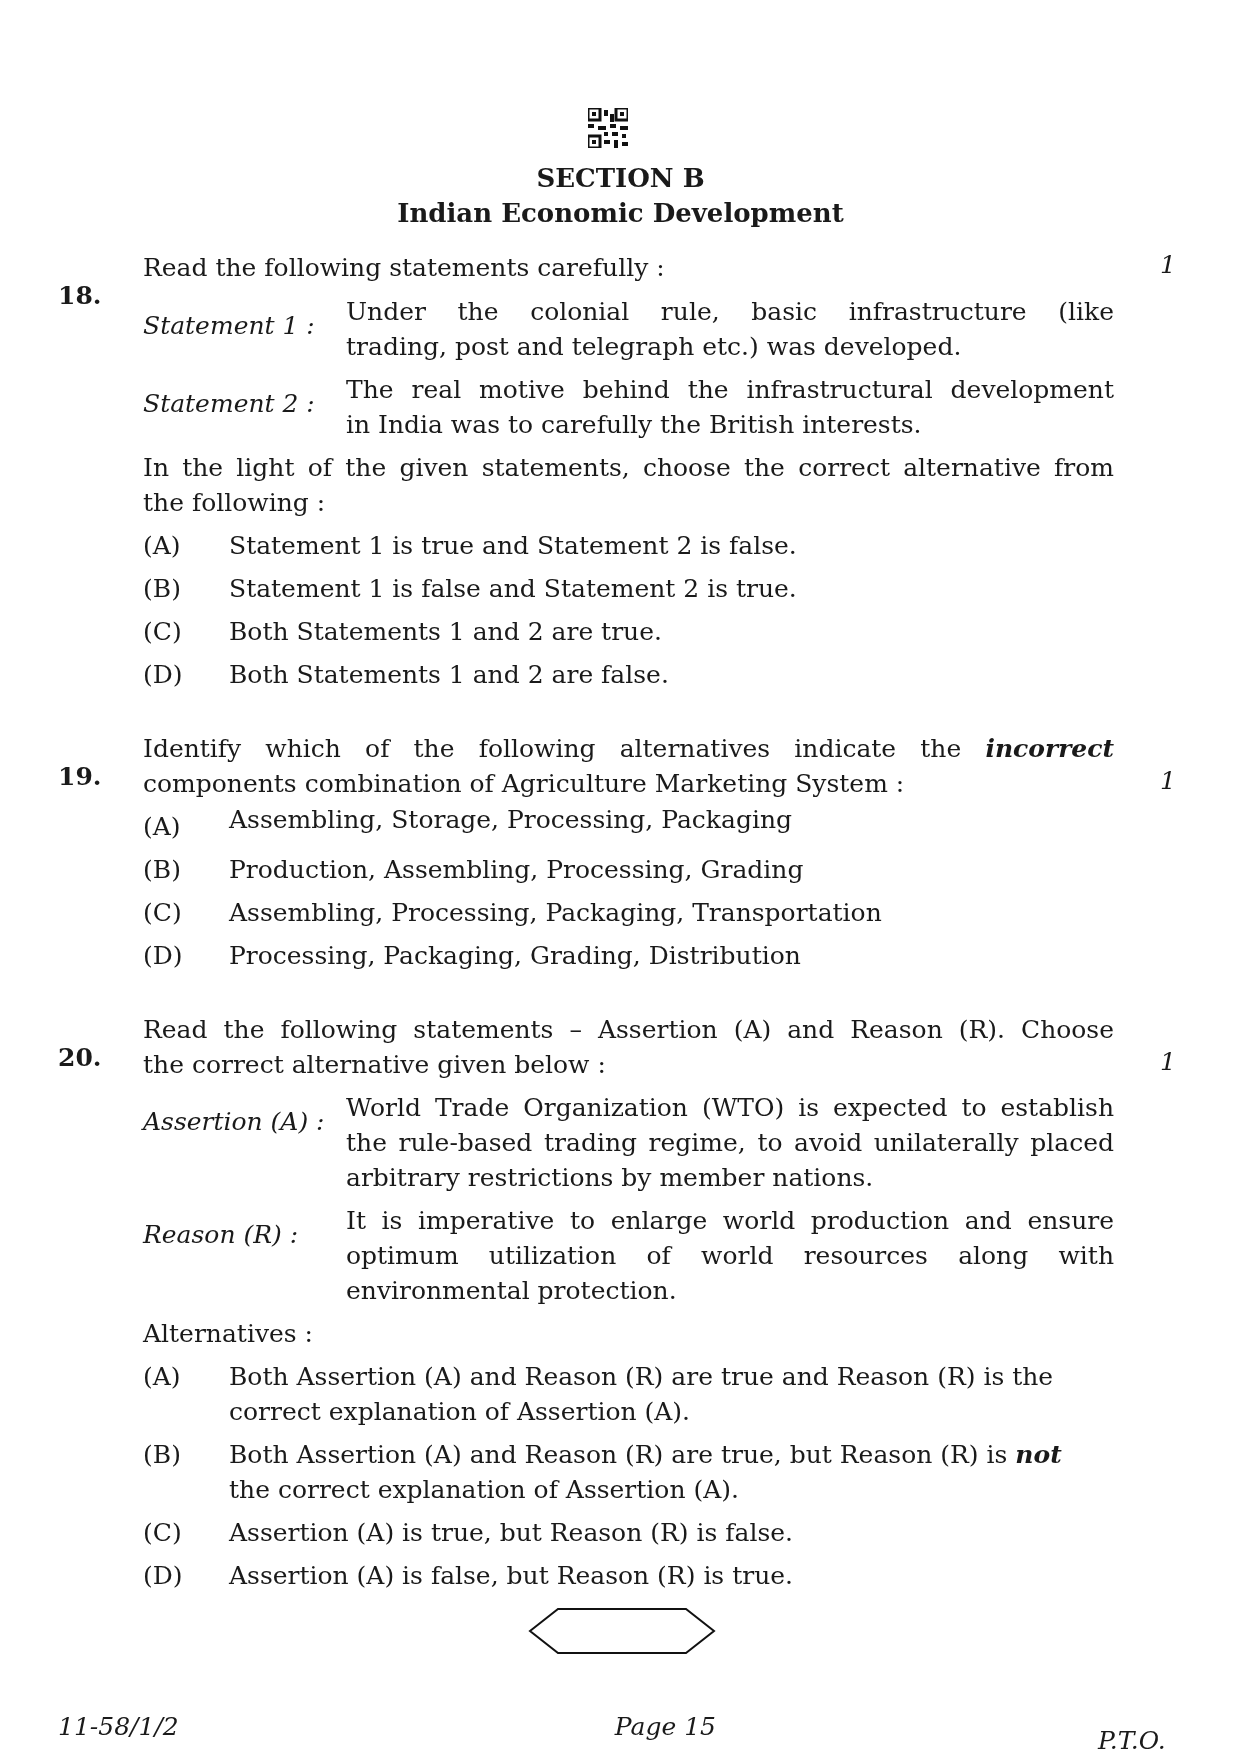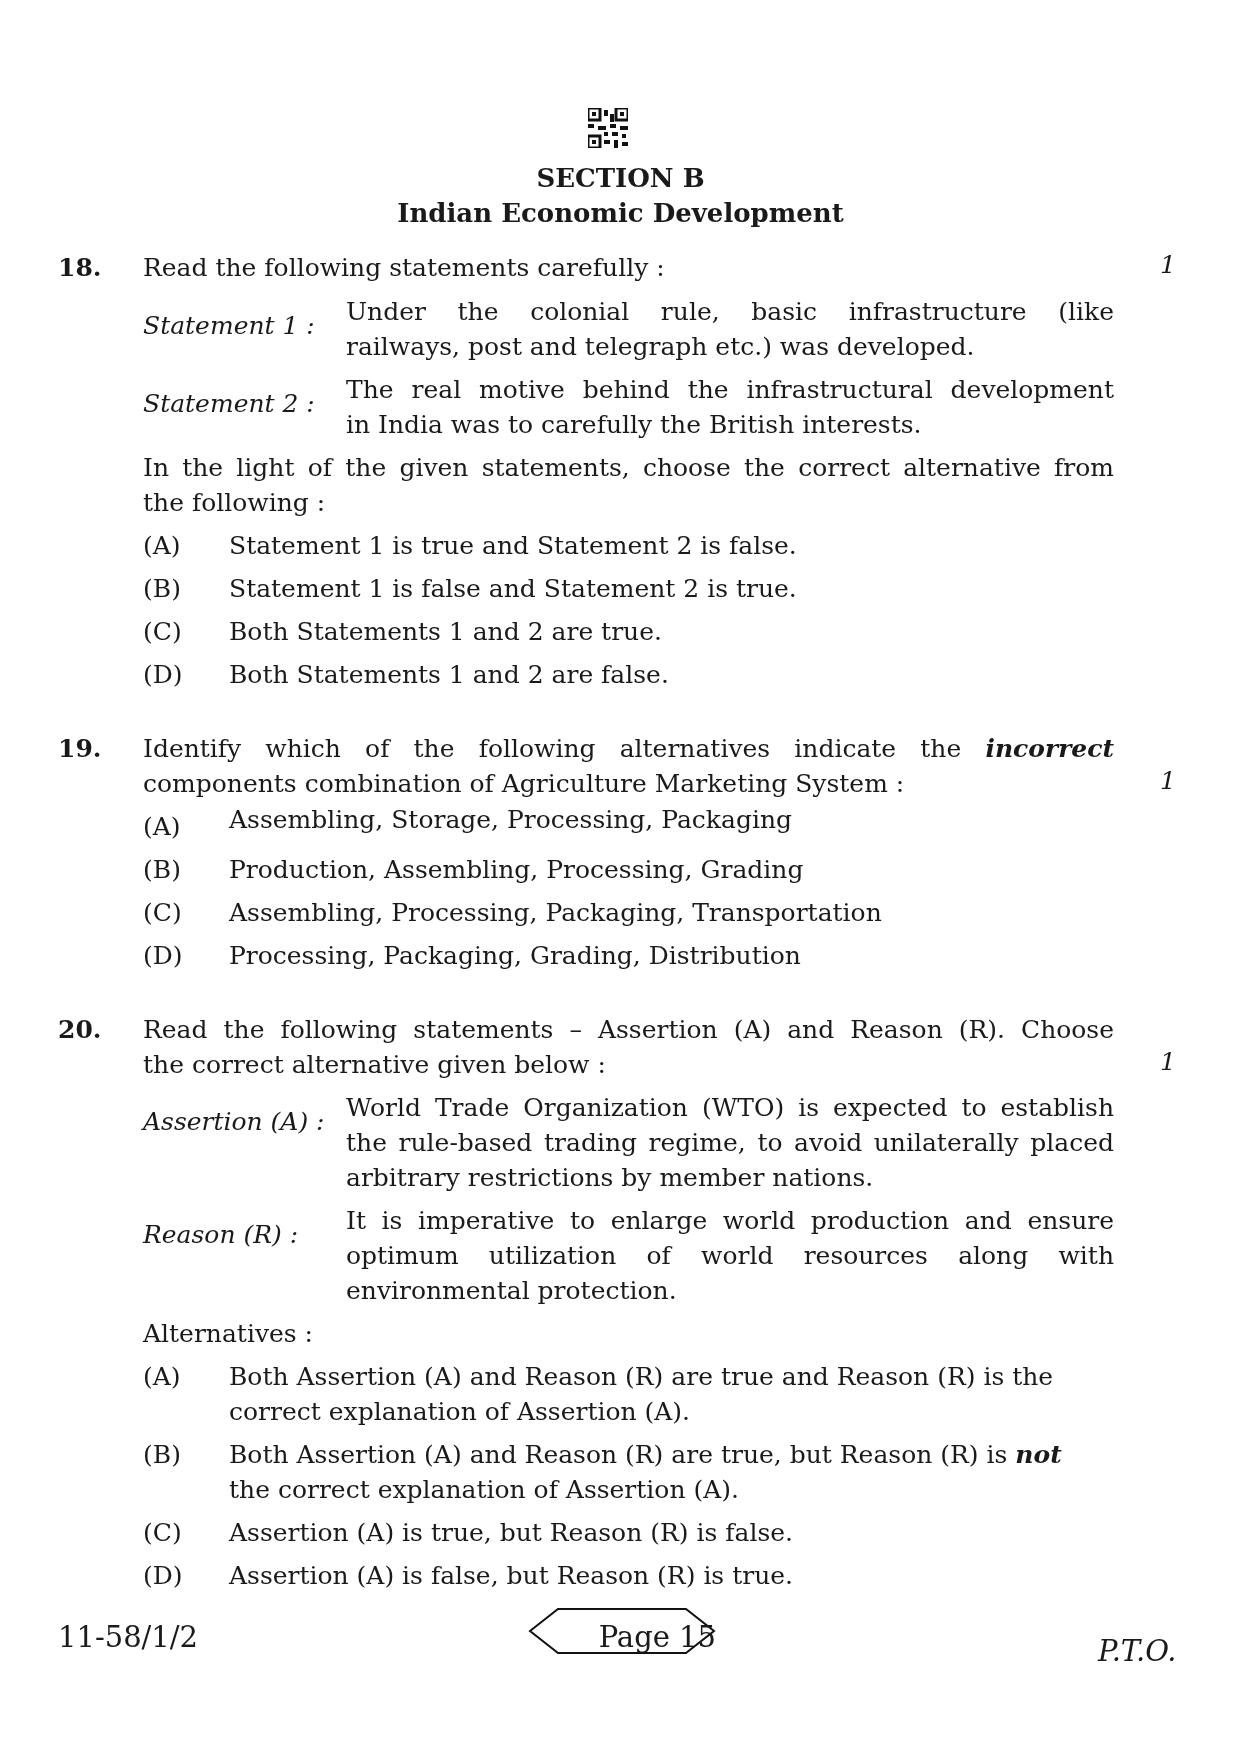--- a/index.html
+++ b/index.html
@@ -1,25 +1,25 @@
 <!DOCTYPE html>
 <html><head>
 <meta charset="utf-8">
 <style>
   html,body{margin:0;padding:0;background:#fff;}
   body{width:1241px;height:1755px;position:relative;font-family:"DejaVu Serif","Liberation Serif",serif;color:#1a1a1a;overflow:hidden;}
   .page{position:absolute;left:0;top:0;width:1008px;height:1755px;}
   .qr{position:absolute;left:588px;top:108px;width:40px;height:40px;}
   .sec-title{position:absolute;left:0;width:1241px;text-align:center;font-weight:bold;font-size:26px;}
   .t{position:absolute;font-size:25px;line-height:35px;white-space:nowrap;}
-  .qn{font-weight:bold;}
+  .qn{font-weight:bold;margin-top:28px;}
   .it{font-style:italic;margin-top:14px;}
   .just{white-space:normal;text-align:justify;text-align-last:justify;}
   .mark{position:absolute;left:1160px;font-style:italic;font-size:25px;}
-  .footer{position:absolute;top:1620px;font-size:29px;}
+  .footer{position:absolute;top:1712px;font-size:25px;font-style:italic;}
   .pagebox{position:absolute;left:528px;top:1606px;width:188px;height:50px;}
 </style>
 </head>
 <body>
 
 <div class="page">
   <svg class="qr" viewBox="0 0 40 40">
     <rect x="0" y="0" width="12" height="12" fill="none" stroke="#111" stroke-width="3"></rect>
     <rect x="28" y="0" width="12" height="12" fill="none" stroke="#111" stroke-width="3"></rect>
     <rect x="0" y="28" width="12" height="12" fill="none" stroke="#111" stroke-width="3"></rect>
@@ -40,21 +40,21 @@
       <rect x="34" y="34" width="6" height="4" fill="#111"></rect>
   </svg>
   <div class="sec-title" style="top:163px">SECTION B</div>
   <div class="sec-title" style="top:198px">Indian Economic Development</div>
 
   <div class="t qn" style="left:58px;top:250px">18.</div>
   <div class="t" style="left:143px;top:250px">Read the following statements carefully :</div>
   <div class="mark" style="top:250px">1</div>
   <div class="t it" style="left:143px;top:294px">Statement 1 :</div>
   <div class="t just" style="left:346px;top:294px;width:768px">Under the colonial rule, basic infrastructure (like</div>
-  <div class="t" style="left:346px;top:329px">railways, post and telegraph etc.) was developed.</div>
+  <div class="t" style="left:346px;top:329px">trading, post and telegraph etc.) was developed.</div>
   <div class="t it" style="left:143px;top:372px">Statement 2 :</div>
   <div class="t just" style="left:346px;top:372px;width:768px">The real motive behind the infrastructural development</div>
   <div class="t" style="left:346px;top:407px">in India was to carefully the British interests.</div>
   <div class="t just" style="left:143px;top:450px;width:971px">In the light of the given statements, choose the correct alternative from</div>
   <div class="t" style="left:143px;top:485px">the following :</div>
   <div class="t" style="left:143px;top:528px">(A)</div>
   <div class="t" style="left:229px;top:528px">Statement 1 is true and Statement 2 is false.</div>
   <div class="t" style="left:143px;top:571px">(B)</div>
   <div class="t" style="left:229px;top:571px">Statement 1 is false and Statement 2 is true.</div>
   <div class="t" style="left:143px;top:614px">(C)</div>

